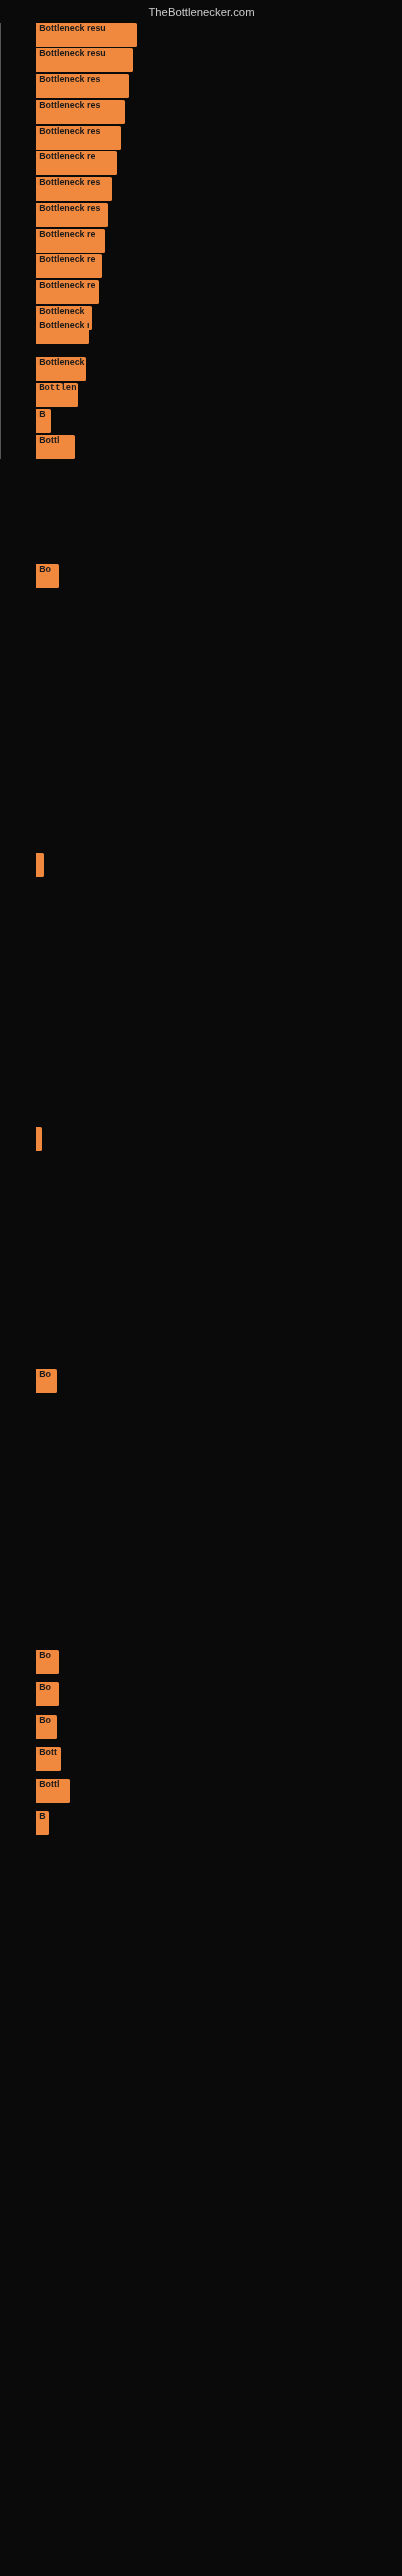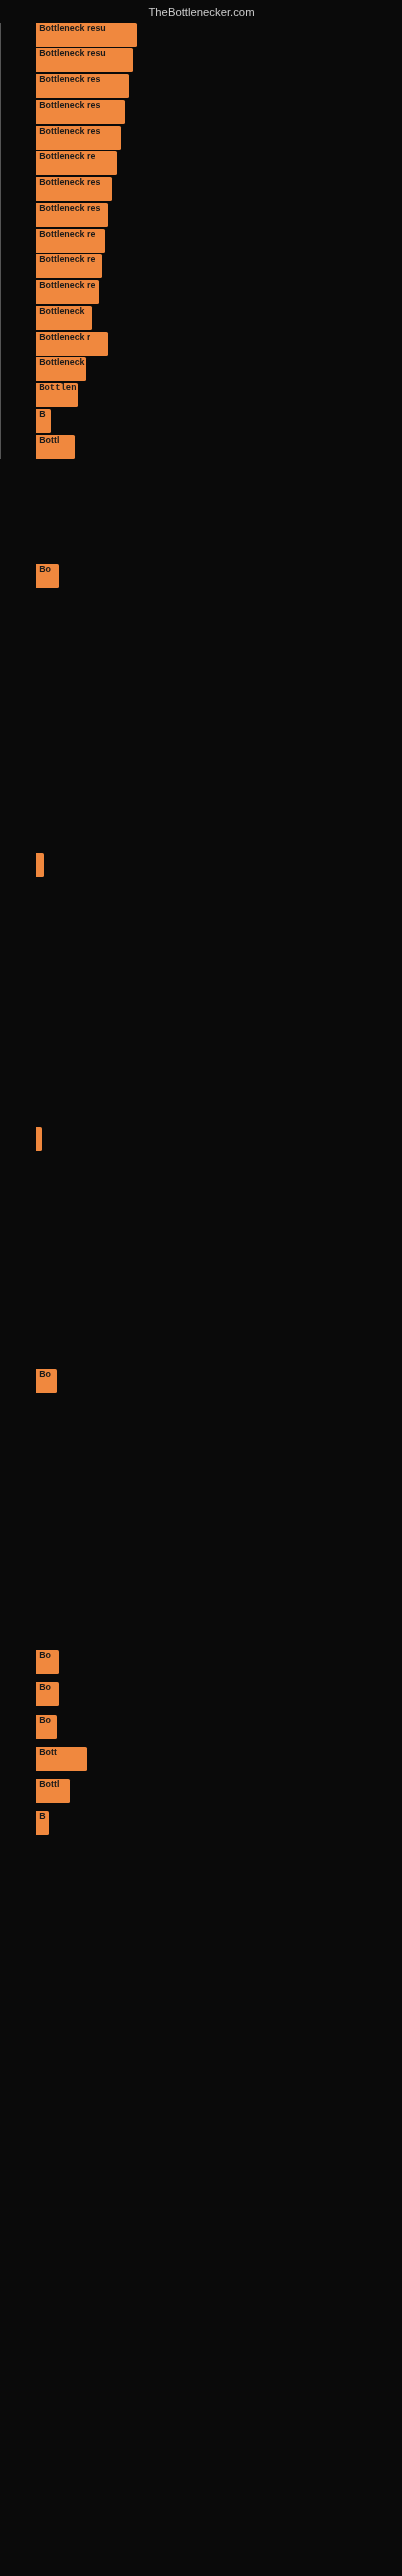--- a/index.html
+++ b/index.html
@@ -83,21 +83,21 @@
     </div>
     <div class="bar-item" style="top: 254px; width: 66px;">
       <span class="bar-label">Bottleneck re</span>
     </div>
     <div class="bar-item" style="top: 280px; width: 63px;">
       <span class="bar-label">Bottleneck re</span>
     </div>
     <div class="bar-item" style="top: 306px; width: 56px;">
       <span class="bar-label">Bottleneck</span>
     </div>
-    <div class="bar-item" style="top: 332px; width: 72px;">
+    <div class="bar-item" style="top: 320px; width: 53px;">
       <span class="bar-label">Bottleneck r</span>
     </div>
     <div class="bar-item" style="top: 357px; width: 50px;">
       <span class="bar-label">Bottleneck</span>
     </div>
     <div class="bar-item" style="top: 383px; width: 42px; font-family: Liberation Mono, monospace;">
       <span class="bar-label">Bottlen</span>
     </div>
     <div class="bar-item" style="top: 409px; width: 14.5px;">
       <span class="bar-label">B</span>
@@ -119,21 +119,21 @@
     </div>
     <div class="bar-item" style="top: 1650px; width: 22.5px;">
       <span class="bar-label">Bo</span>
     </div>
     <div class="bar-item" style="top: 1682px; width: 22.5px;">
       <span class="bar-label">Bo</span>
     </div>
     <div class="bar-item" style="top: 1715px; width: 21px;">
       <span class="bar-label">Bo</span>
     </div>
-    <div class="bar-item" style="top: 1747px; width: 51px;">
+    <div class="bar-item" style="top: 1747px; width: 25px;">
       <span class="bar-label">Bott</span>
     </div>
     <div class="bar-item" style="top: 1779px; width: 34px;">
       <span class="bar-label">Bottl</span>
     </div>
     <div class="bar-item" style="top: 1811px; width: 13px;">
       <span class="bar-label">B</span>
     </div>
   </div>
 

